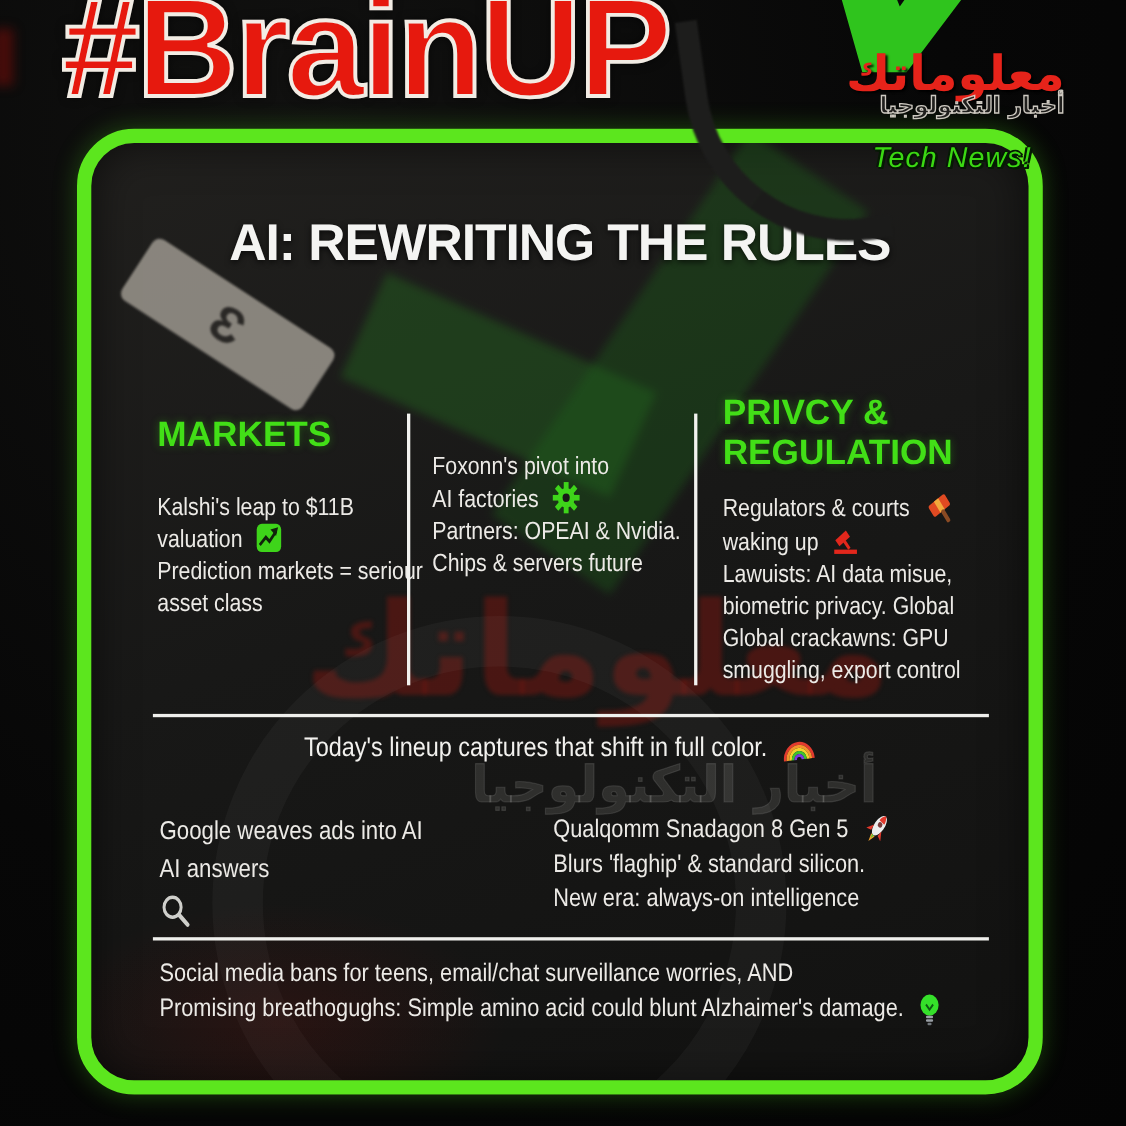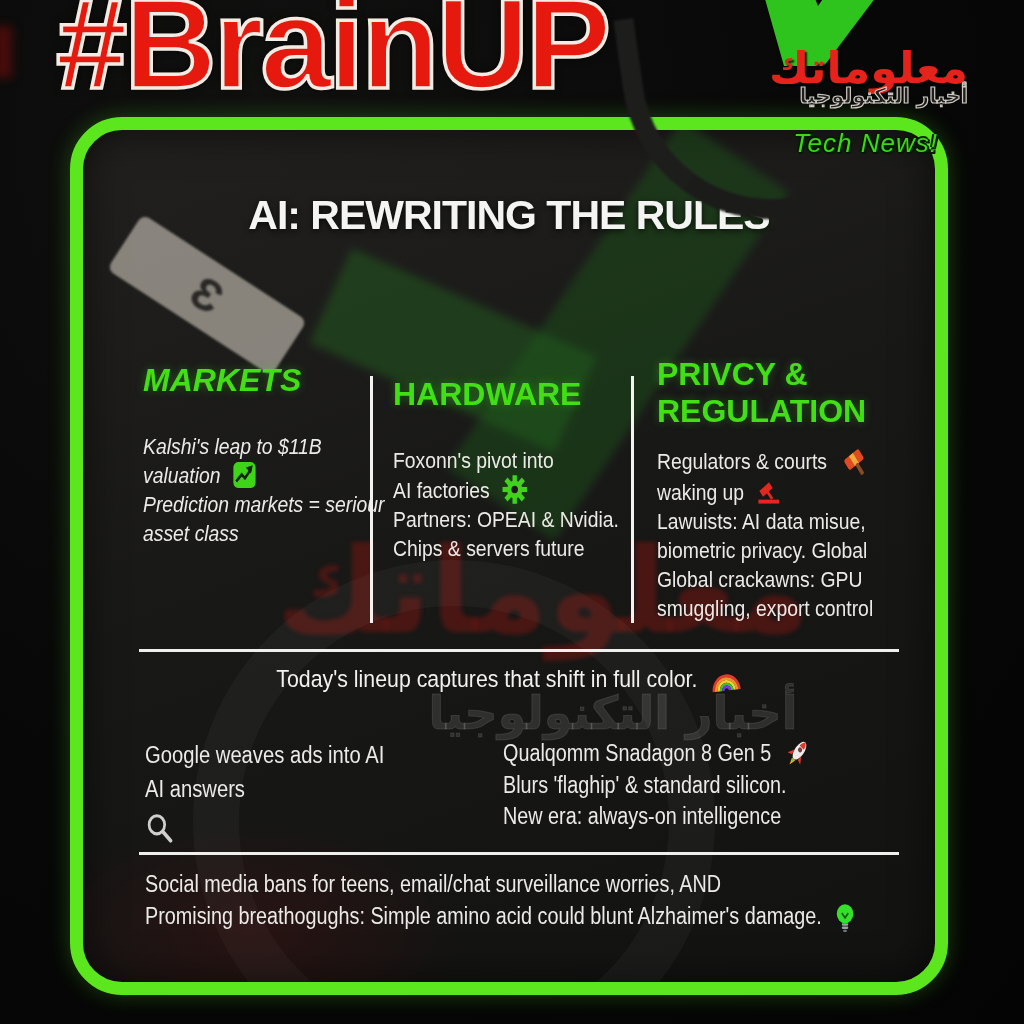--- a/index.html
+++ b/index.html
@@ -81,40 +81,40 @@
     -webkit-text-stroke:1px rgba(255,255,255,.10);white-space:nowrap;
   }
   .wm-circle{left:110px;top:430px;width:430px;height:430px;border-radius:50%;
     border:46px solid rgba(255,255,255,.035);}
   .wm-glow{left:-40px;top:690px;width:420px;height:220px;
     background:radial-gradient(ellipse at center, rgba(120,15,10,.20), rgba(0,0,0,0) 70%);}
 
   
   .p-title{
     left:0;right:0;top:62px;text-align:center;z-index:2;
-    font-size:41px;font-weight:bold;letter-spacing:-1px;color:#f4f4f2;
+    font-size:47px;font-weight:bold;letter-spacing:-1px;color:#f4f4f2;
     text-shadow:0 2px 6px rgba(0,0,0,.7);
   }
   .p-sub{
     left:0;right:0;top:136px;text-align:center;z-index:2;
     font-size:27px;font-weight:bold;letter-spacing:0;color:#ebebe8;
   }
 
   
   .col{z-index:2;}
   .col-h{
     font-size:32px;font-weight:bold;letter-spacing:0;
     color:#42df17;text-shadow:0 0 8px rgba(60,220,20,.35);
     line-height:37px;
   }
   .col-b{margin-top:33px;font-size:22.5px;line-height:29px;color:#eceae6;}
   .cond{transform:scaleX(.86);transform-origin:0 0;}
   .cond-c{transform:scaleX(.87);transform-origin:50% 0;}
   .bl{white-space:nowrap;}
-  .col1{left:60px;top:232px;width:230px;font-style:italic;}
+  .col1{left:60px;top:246px;width:230px;}
   .col2{left:310px;top:246px;width:245px;}
   .col3{left:574px;top:226px;width:268px;}
   .col3 .col-b{margin-top:15px;}
   .vdiv{width:3px;background:#f2f2ef;top:246px;height:247px;z-index:4;}
   .v1{left:287px;}
   .v2{left:548px;}
   .hdiv{height:3px;background:#efefec;left:56px;width:760px;z-index:2;}
   .h1{top:519px;}
   .h2{top:722px;}
 
@@ -175,21 +175,20 @@
           </svg>
         </div>
         <div class="bl"><span>Prediction markets = seriour</span></div>
         <div class="bl"><span>asset class</span></div>
       </div>
     </div>
 
     <div class="vdiv v1"></div>
 
     <div class="col col2">
-      <div class="col-h">HARDWARE</div>
       <div class="col-b cond">
         <div class="bl"><span>Foxonn's pivot into</span></div>
         <div class="bl">
           <span>AI factories</span>
           <svg class="icn" width="29" height="29" viewBox="-13 -13 26 26">
             <g fill="#3ed41a">
               <rect x="-2.3" y="-12.8" width="4.6" height="25.6"></rect>
               <rect x="-2.3" y="-12.8" width="4.6" height="25.6" transform="rotate(45)"></rect>
               <rect x="-2.3" y="-12.8" width="4.6" height="25.6" transform="rotate(90)"></rect>
               <rect x="-2.3" y="-12.8" width="4.6" height="25.6" transform="rotate(135)"></rect>

